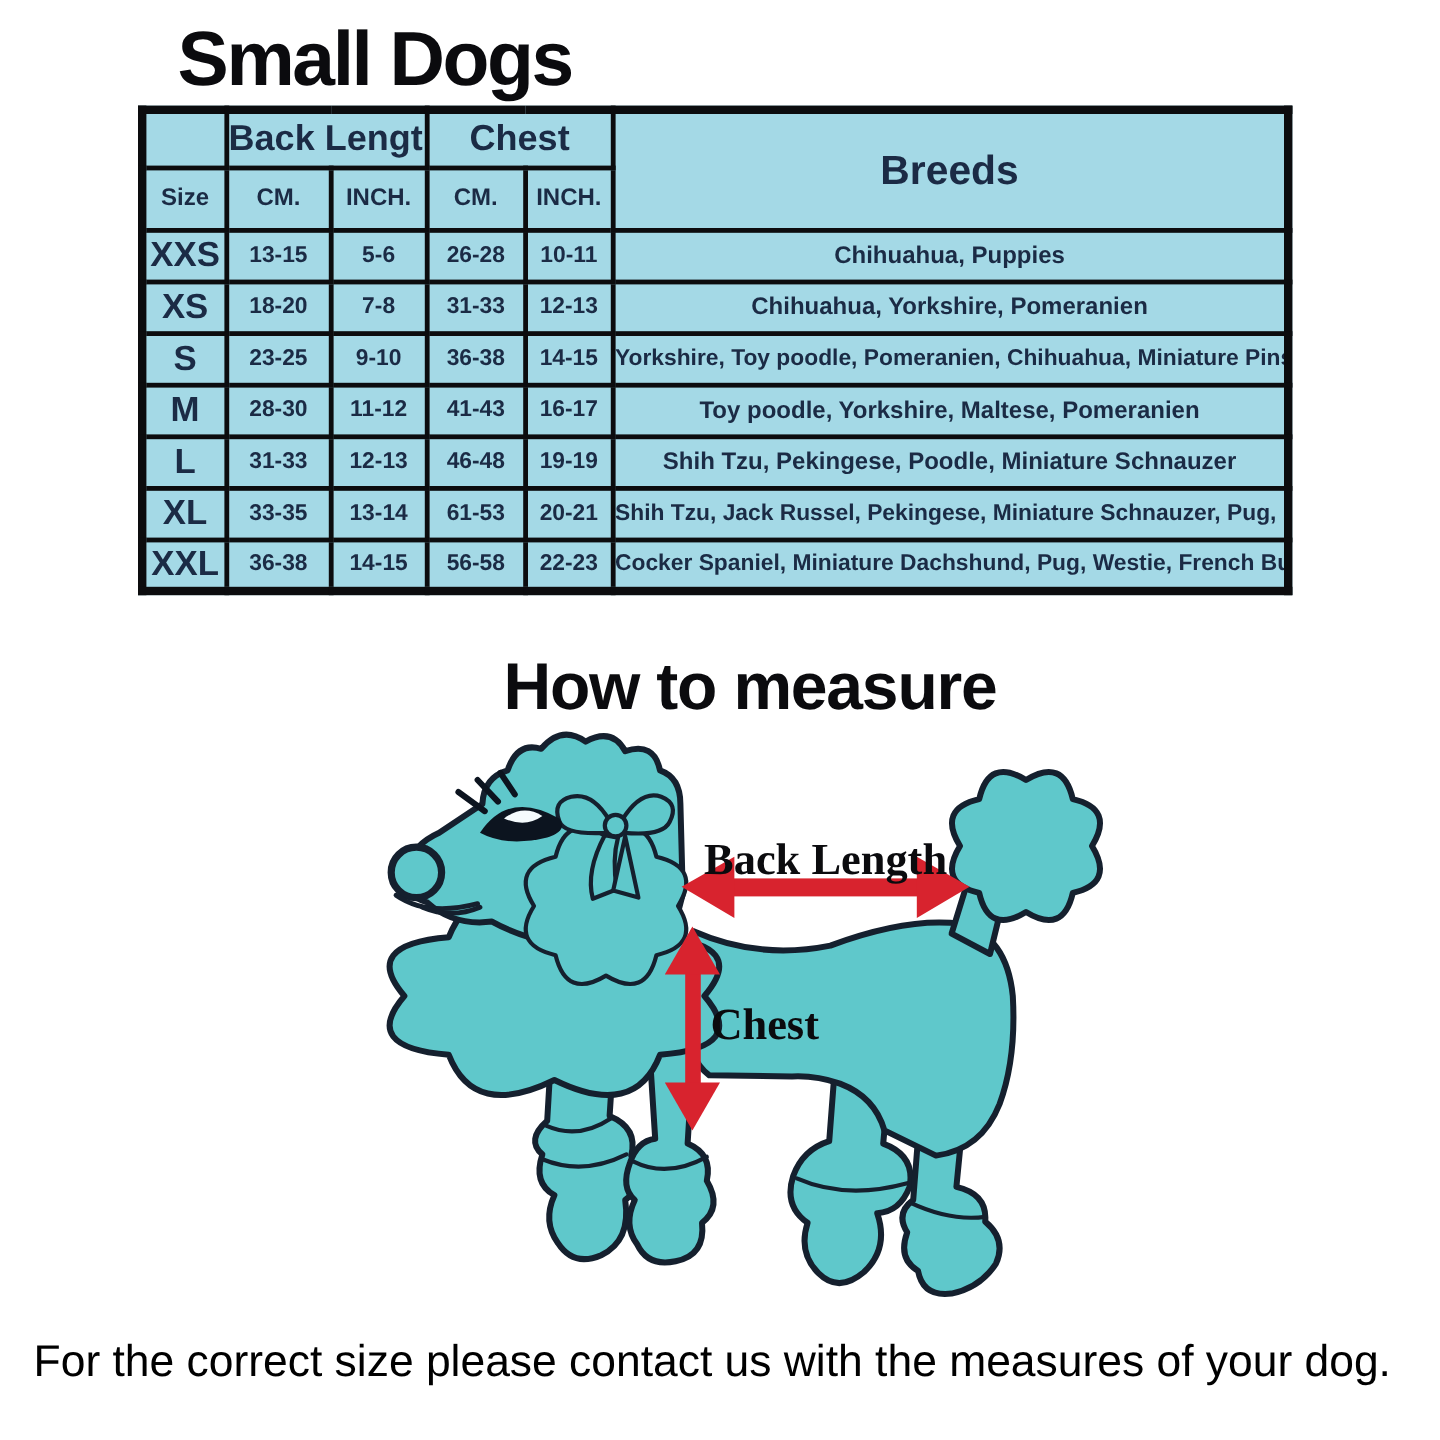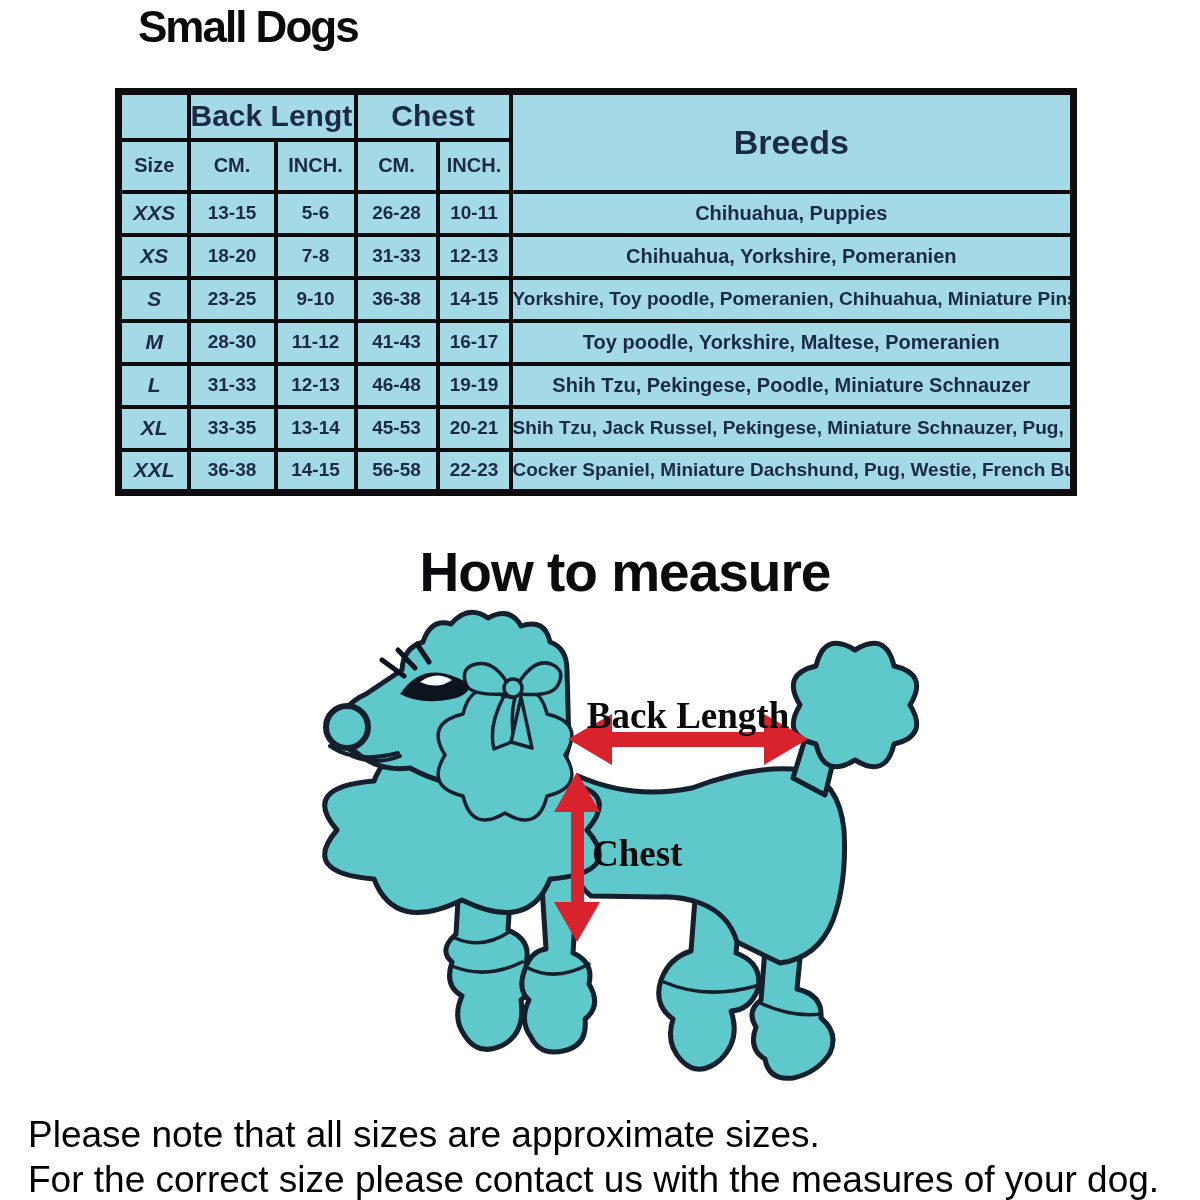--- a/index.html
+++ b/index.html
@@ -2,42 +2,42 @@
 <html><head>
 <meta charset="utf-8">
 <style>
   html,body{margin:0;padding:0;}
   body{
     width:1200px;height:1200px;position:relative;background:#ffffff;
     font-family:"Liberation Sans",sans-serif;overflow:hidden;
   }
   
   .main-title{
-    position:absolute;left:138px;top:2px;margin:0;
-    font-size:44px;font-weight:bold;letter-spacing:-2px;color:#0b0b0e;
+    position:absolute;left:138px;top:2px;margin:10px;
+    font-size:64px;font-weight:bold;letter-spacing:-2px;color:#0b0b0e;
   }
   .measure-title{
     position:absolute;left:0;top:540px;width:1200px;margin:0;
     text-align:center;transform:translateX(25px);
     font-size:55px;font-weight:bold;letter-spacing:-1px;color:#0b0b0e;
   }
   
   .size-table-wrap{position:absolute;left:115px;top:88px;}
   table.size-table{
     border-collapse:collapse;table-layout:fixed;width:955px;
     background:#a4d9e6;border:7px solid #0c0c0e;
   }
   table.size-table td{
     border:4px solid #0c0c0e;text-align:center;vertical-align:middle;
     color:#1b2b45;font-weight:bold;padding:0;overflow:hidden;white-space:nowrap;
   }
   td.group-head{font-size:30px;}
   td.red-head{color:#e83d46;font-size:20px;}
   td.breeds-head{font-size:34px;}
-  td.size-cell{font-size:21px;font-style:italic;}
+  td.size-cell{font-size:29px;}
   td.num-cell{font-size:19px;}
   td.breeds-cell{font-size:20px;text-align:left;padding-left:8px;}
   td.breeds-cell.compact{font-size:19px;}
   tr.hdr1{height:48px;}
   tr.hdr2{height:52px;}
   tr.data-row{height:43px;}
   
   .dog-svg{position:absolute;left:0;top:600px;}
   .arrow-label{
     font-family:"Liberation Serif",serif;font-weight:bold;
@@ -115,21 +115,21 @@
     <td class="num-cell">31-33</td>
     <td class="num-cell">12-13</td>
     <td class="num-cell">46-48</td>
     <td class="num-cell">19-19</td>
     <td class="breeds-cell">Shih Tzu, Pekingese, Poodle, Miniature Schnauzer</td>
   </tr>
   <tr class="data-row">
     <td class="size-cell">XL</td>
     <td class="num-cell">33-35</td>
     <td class="num-cell">13-14</td>
-    <td class="num-cell">45-53</td>
+    <td class="num-cell">61-53</td>
     <td class="num-cell">20-21</td>
     <td class="breeds-cell compact">Shih Tzu, Jack Russel, Pekingese, Miniature Schnauzer, Pug, Poodle, Westie</td>
   </tr>
   <tr class="data-row">
     <td class="size-cell">XXL</td>
     <td class="num-cell">36-38</td>
     <td class="num-cell">14-15</td>
     <td class="num-cell">56-58</td>
     <td class="num-cell">22-23</td>
     <td class="breeds-cell compact">Cocker Spaniel, Miniature Dachshund, Pug, Westie, French Bulldog, Beagle</td>
@@ -199,15 +199,14 @@
     <rect x="571" y="804" width="13" height="106"></rect>
     <polygon points="577,772 554,812 600,812"></polygon>
     <polygon points="577,942 554,902 600,902"></polygon>
   </g>
 
   <text class="arrow-label" x="688" y="728" text-anchor="middle">Back Length</text>
   <text class="arrow-label" x="592" y="866" text-anchor="start">Chest</text>
 </svg>
 
 <div class="note">
-  <div>Please note that all sizes are approximate sizes.</div>
   <div>For the correct size please contact us with the measures of your dog.</div>
 </div>
 
 </body></html>

